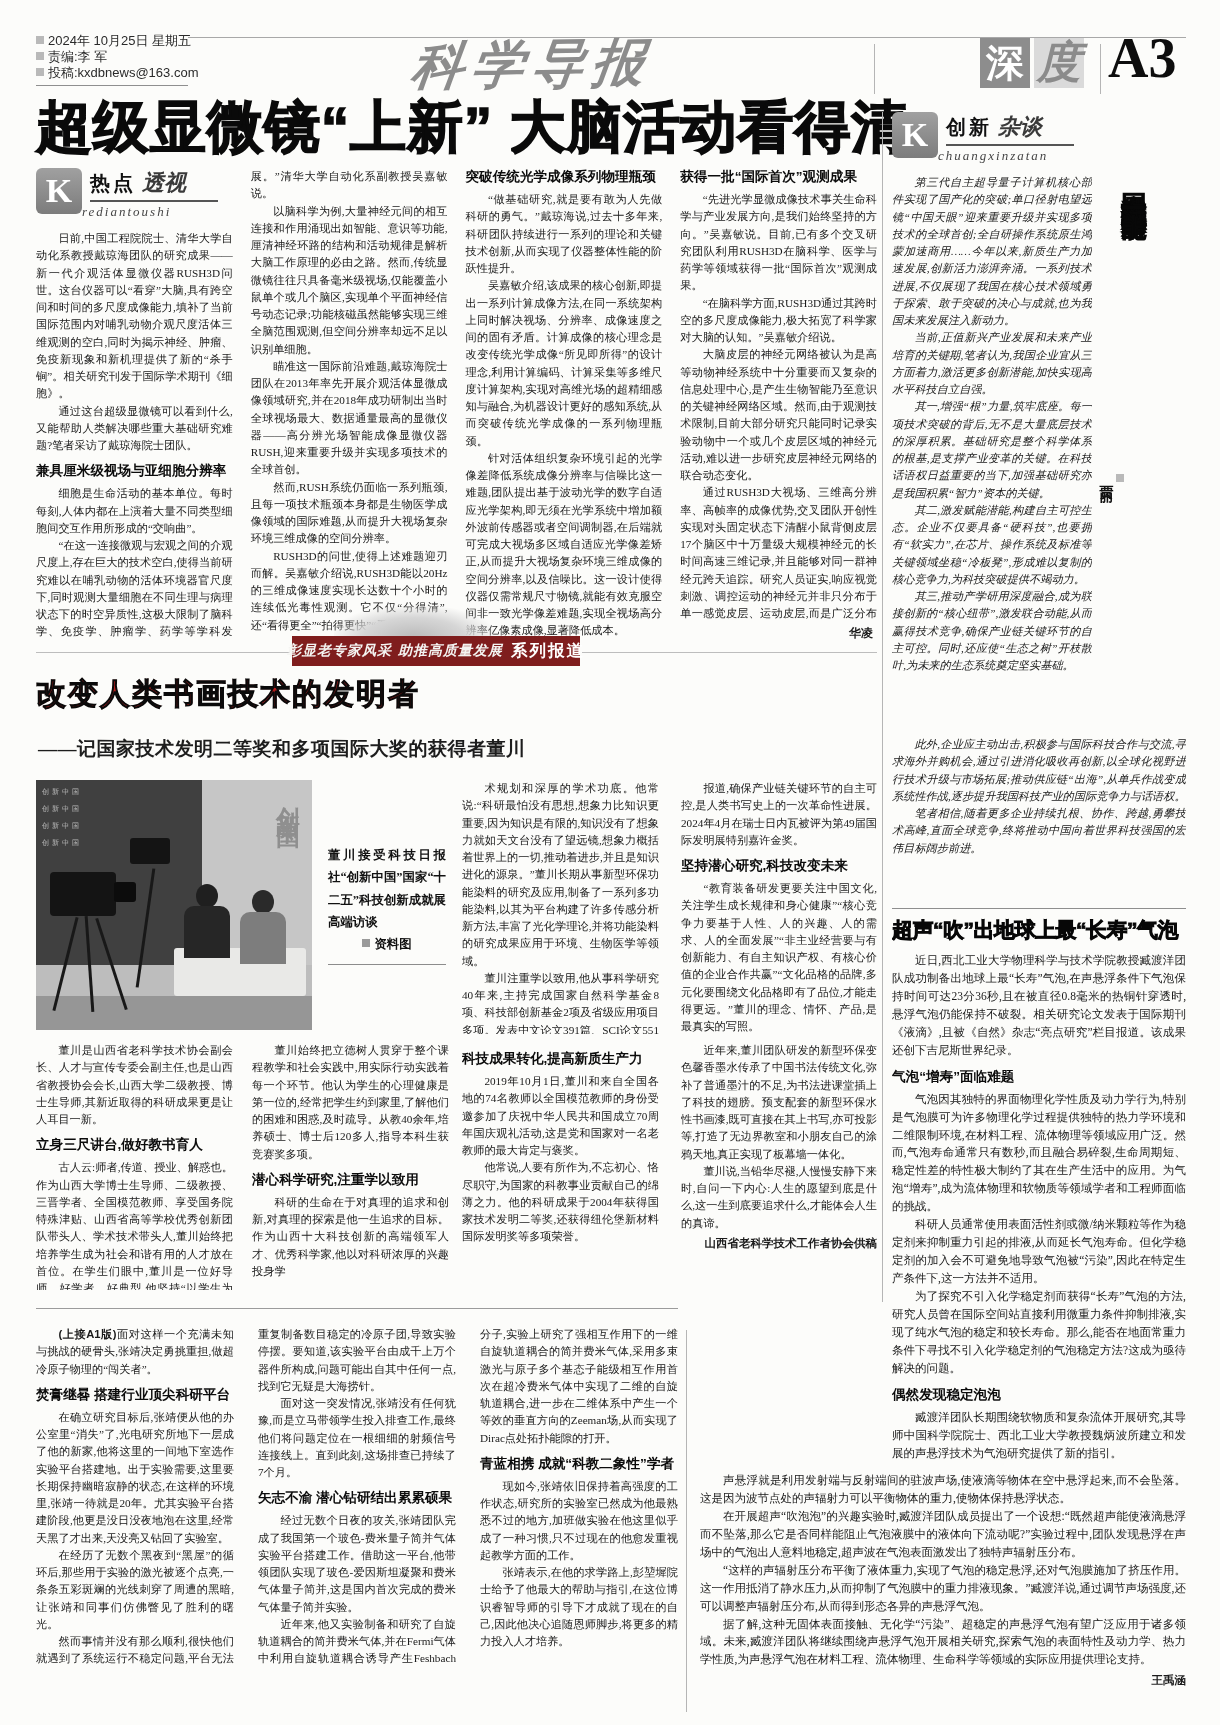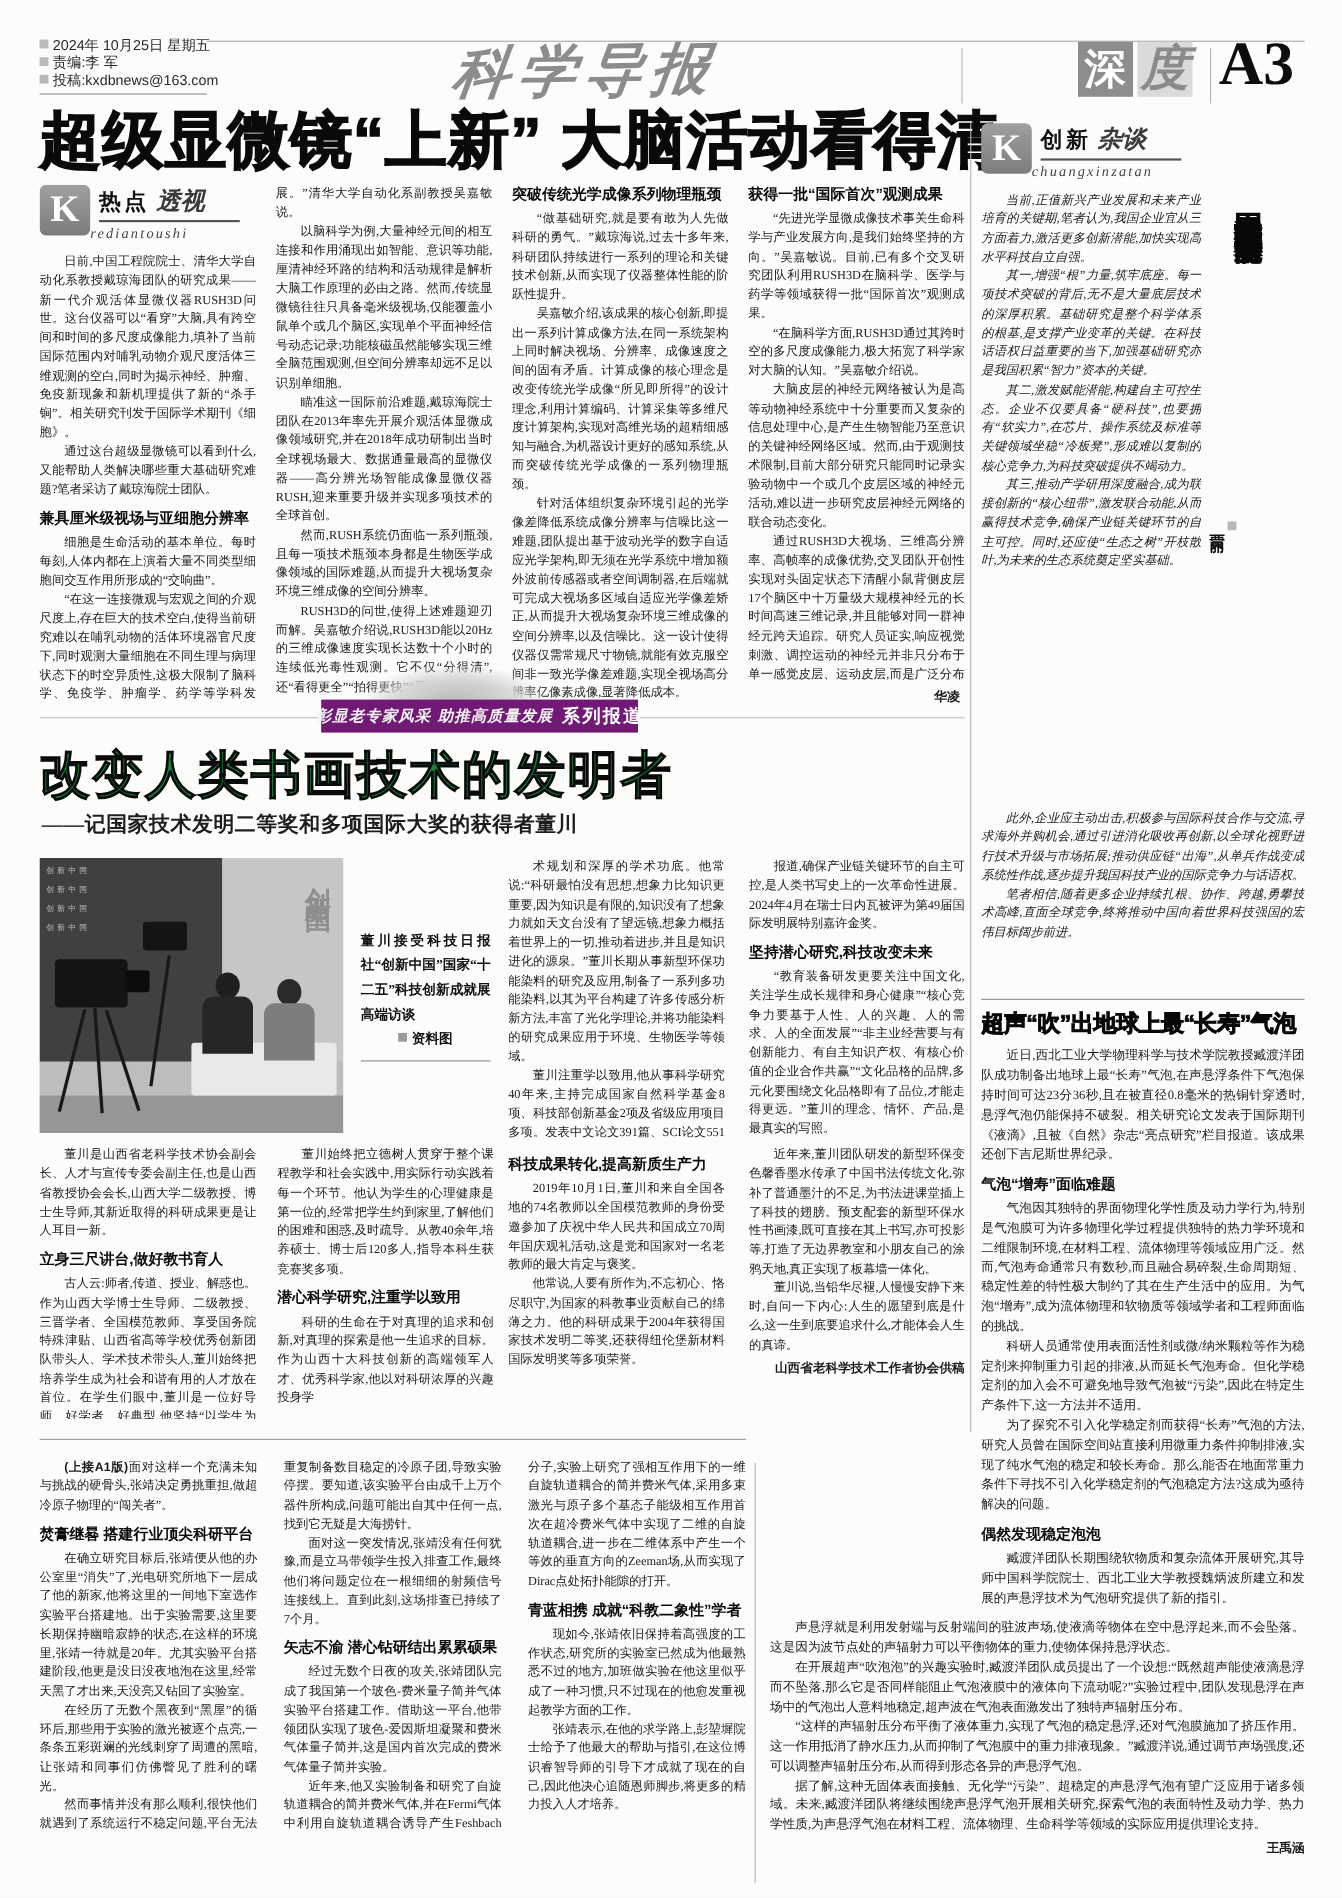--- a/index.html
+++ b/index.html
@@ -46,24 +46,24 @@
   .sidebar .it{font-style:italic;font-family:"Liberation Serif",serif;font-size:12.4px;line-height:1.76;color:#222;}
   .sidebar-bylinecol{width:28px;position:relative;}
   .v-byline{position:absolute;top:300px;left:6px;writing-mode:vertical-rl;font-family:"Liberation Sans",sans-serif;font-weight:900;font-size:14px;letter-spacing:4px;color:#111;}
   .v-byline .sq{margin:0 0 6px 0;display:block;}
   .sidebar-headcol{width:62px;}
   .v-headline{writing-mode:vertical-rl;font-family:"Liberation Sans",sans-serif;font-weight:900;font-size:25px;line-height:1.1;letter-spacing:1px;color:#080808;-webkit-text-stroke:0.8px #080808;height:556px;}
   .sidebar-footer{height:122px;overflow:hidden;margin-top:6px;}
 
   
   .mountain{left:334px;top:606px;width:160px;height:32px;background:radial-gradient(ellipse at 50% 100%, #b9b9b9 0%, #d6d6d6 45%, rgba(252,252,250,0) 75%);border-radius:50% 50% 0 0;}
-  .series-banner{left:292px;top:636px;width:288px;height:30px;background:#701a75;display:flex;align-items:center;justify-content:center;white-space:nowrap;}
+  .series-banner{left:292px;top:636px;width:288px;height:30px;background:#7f1d1d;display:flex;align-items:center;justify-content:center;white-space:nowrap;}
   .series-banner .scr{font-family:"DejaVu Serif",serif;font-style:italic;font-weight:bold;font-size:14px;color:#f4f4f2;letter-spacing:1px;}
   .series-banner .bold{font-family:"Liberation Sans",sans-serif;font-weight:900;font-size:16.5px;color:#fff;margin-left:8px;letter-spacing:2px;}
-  .mid-headline{left:36px;top:674px;font-family:"Liberation Sans",sans-serif;font-weight:900;font-size:46px;letter-spacing:2px;color:#15803d;-webkit-text-stroke:1px #0a0a0a;white-space:nowrap;}
+  .mid-headline{left:36px;top:674px;font-family:"Liberation Sans",sans-serif;font-weight:900;font-size:30px;letter-spacing:2px;color:#b91c1c;-webkit-text-stroke:1px #0a0a0a;white-space:nowrap;}
   .mid-subtitle{left:38px;top:736px;font-size:19px;font-weight:bold;color:#1d1d1d;letter-spacing:0.5px;white-space:nowrap;}
 
   .midcol{overflow:hidden;}
   .caption{left:328px;top:844px;width:118px;font-size:12.4px;font-weight:bold;line-height:1.8;text-align:justify;border-bottom:1px solid #8c8c8c;padding-bottom:8px;color:#111;}
   .caption .credit-row{display:flex;justify-content:center;align-items:center;}
   .caption .credit-row .sq{background:#9a9a9a;}
 
   
   .photo{left:36px;top:780px;width:276px;height:250px;background:#bdbdbd;overflow:hidden;}
   .photo .backdrop{position:absolute;left:0;top:0;width:60%;height:74%;background:#404040;}
@@ -144,20 +144,21 @@
   <div class="abs sidebar">
     <div class="badge">
       <div class="kbox">K</div>
       <div>
         <div class="lbl"><span class="b">创新</span><span class="s">杂谈</span></div>
         <div class="rom">chuangxinzatan</div>
       </div>
     </div>
     <div class="sidebar-rowB">
       <div class="sidebar-txt it">
+          <p class="blk-p">第三代自主超导量子计算机核心部件实现了国产化的突破;单口径射电望远镜“中国天眼”迎来重要升级并实现多项技术的全球首创;全自研操作系统原生鸿蒙加速商用……今年以来,新质生产力加速发展,创新活力澎湃奔涌。一系列技术进展,不仅展现了我国在核心技术领域勇于探索、敢于突破的决心与成就,也为我国未来发展注入新动力。</p>
           <p class="blk-p">当前,正值新兴产业发展和未来产业培育的关键期,笔者认为,我国企业宜从三方面着力,激活更多创新潜能,加快实现高水平科技自立自强。</p>
           <p class="blk-p">其一,增强“根”力量,筑牢底座。每一项技术突破的背后,无不是大量底层技术的深厚积累。基础研究是整个科学体系的根基,是支撑产业变革的关键。在科技话语权日益重要的当下,加强基础研究亦是我国积累“智力”资本的关键。</p>
           <p class="blk-p">其二,激发赋能潜能,构建自主可控生态。企业不仅要具备“硬科技”,也要拥有“软实力”,在芯片、操作系统及标准等关键领域坐稳“冷板凳”,形成难以复制的核心竞争力,为科技突破提供不竭动力。</p>
           <p class="blk-p">其三,推动产学研用深度融合,成为联接创新的“核心纽带”,激发联合动能,从而赢得技术竞争,确保产业链关键环节的自主可控。同时,还应使“生态之树”开枝散叶,为未来的生态系统奠定坚实基础。</p>
         </div>
       <div class="sidebar-bylinecol">
         <div class="v-byline"><span class="sq"></span><span>贾丽</span></div>
       </div>
       <div class="sidebar-headcol">
         <div class="v-headline">国内企业科技自立自强宜从三方面激活创新潜能</div>

